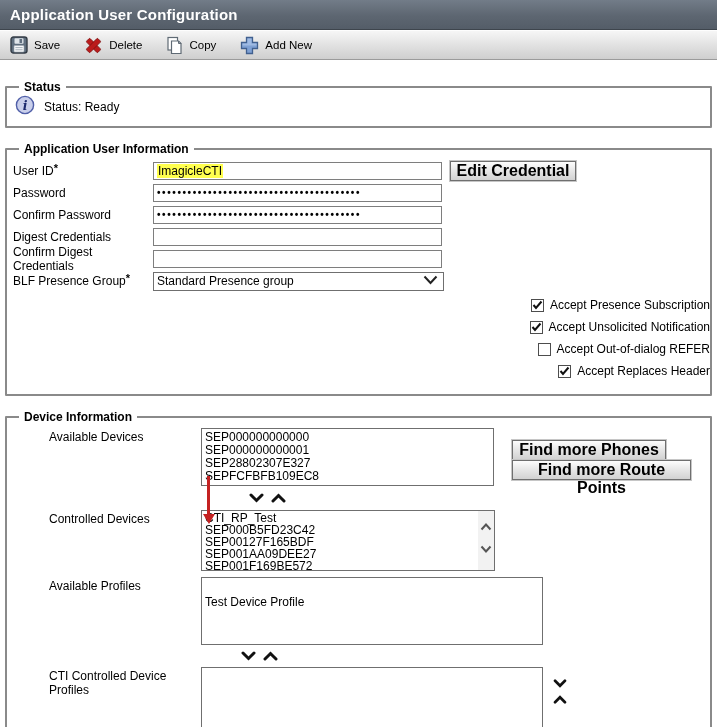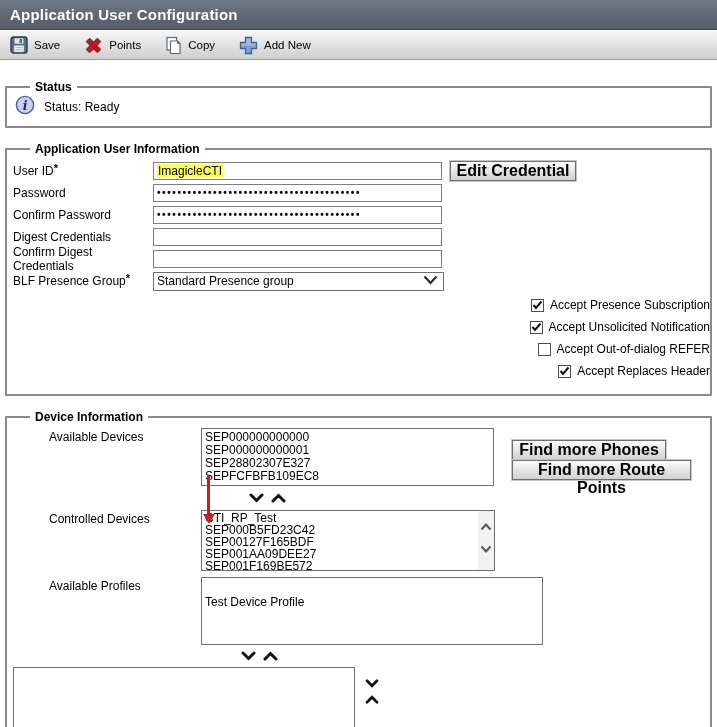--- a/index.html
+++ b/index.html
@@ -25,21 +25,21 @@
     display:flex;align-items:center;padding-left:10px;gap:24px;
   }
   .tbtn{display:flex;align-items:center;gap:6px;font-size:11.5px;cursor:pointer;}
   .tbtn svg{display:block;}
   
   .content{padding-top:20px;}
   fieldset{
     margin:0 5px;border:2px solid #8a8a8a;padding:0;
     border-radius:1px;
   }
-  legend{font-weight:bold;font-size:12px;margin-left:23px;padding:0 5px;}
+  legend{font-weight:bold;font-size:12px;margin-left:12px;padding:0 5px;}
   .vgap{height:14px;}
   
   .status-body{display:flex;align-items:center;gap:9px;padding:1px 0 8px 8px;}
   
   .fs-body{padding:2px 0 8px 6px;}
   .frow{display:flex;align-items:center;margin:4px 0;height:18px;}
   .flabel{width:140px;flex-shrink:0;}
   .req{font-weight:bold;position:relative;top:-3px;font-size:11px;}
   .tbox{
     box-sizing:border-box;width:289px;height:18px;
@@ -119,21 +119,21 @@
   </div>
   <div class="tbtn">
     <span>
       <svg width="19" height="19" viewBox="0 0 19 19">
         <g transform="rotate(45 9.5 9.5)">
           <rect x="1.5" y="7" width="16" height="5" rx="1" fill="#bb1b1b" stroke="#801111" stroke-width="0.8"></rect>
           <rect x="7" y="1.5" width="5" height="16" rx="1" fill="#bb1b1b" stroke="#801111" stroke-width="0.8"></rect>
         </g>
       </svg>
     </span>
-    <span>Points</span>
+    <span>Delete</span>
   </div>
   <div class="tbtn">
     <span>
       <svg width="17" height="19" viewBox="0 0 17 19">
         <rect x="2" y="1.5" width="9.5" height="12.5" fill="#ffffff" stroke="#5f6a74" stroke-width="1.2"></rect>
         <path d="M5.5 5 L12.5 5 L15 7.5 L15 17.5 L5.5 17.5 Z" fill="#ffffff" stroke="#5f6a74" stroke-width="1.2"></path>
         <path d="M12.5 5 L12.5 7.5 L15 7.5 Z" fill="#c9d1d8" stroke="#5f6a74" stroke-width="1"></path>
       </svg>
     </span>
     <span>Copy</span>
@@ -328,20 +328,21 @@
             </svg>
         </span>
         <span class="chev">
           <svg width="15" height="10" viewBox="0 0 15 10">
               <polyline points="2,8 7.5,2.5 13,8" fill="none" stroke="#111" stroke-width="3" stroke-linecap="round"></polyline>
             </svg>
         </span>
       </div>
 
       <div class="drow">
+        <span class="dlabel">CTI Controlled Device Profiles</span>
         <div class="lb lb-cti"></div>
         <div class="cti-chevs">
           <span class="chev">
             <svg width="14" height="9" viewBox="0 0 15 10">
                 <polyline points="2,2 7.5,7.5 13,2" fill="none" stroke="#111" stroke-width="3" stroke-linecap="round"></polyline>
               </svg>
           </span>
           <span class="chev">
             <svg width="14" height="9" viewBox="0 0 15 10">
                 <polyline points="2,8 7.5,2.5 13,8" fill="none" stroke="#111" stroke-width="3" stroke-linecap="round"></polyline>

